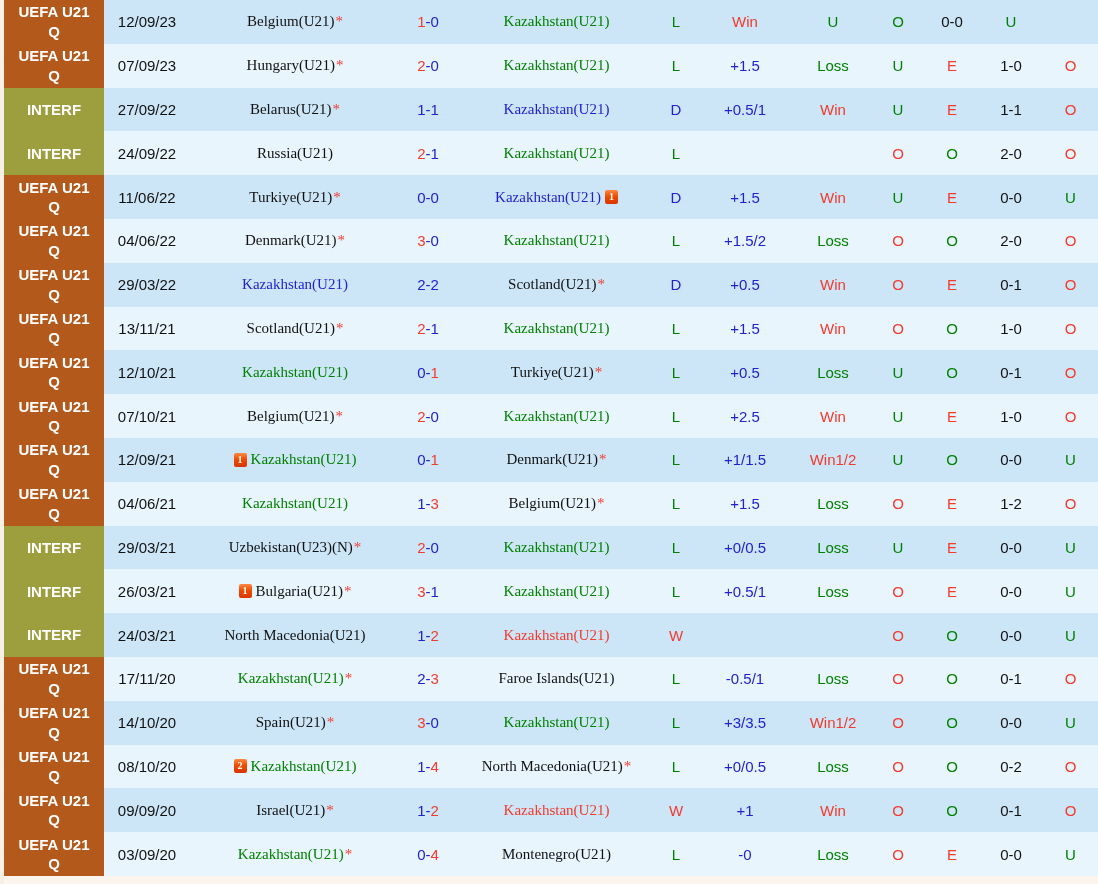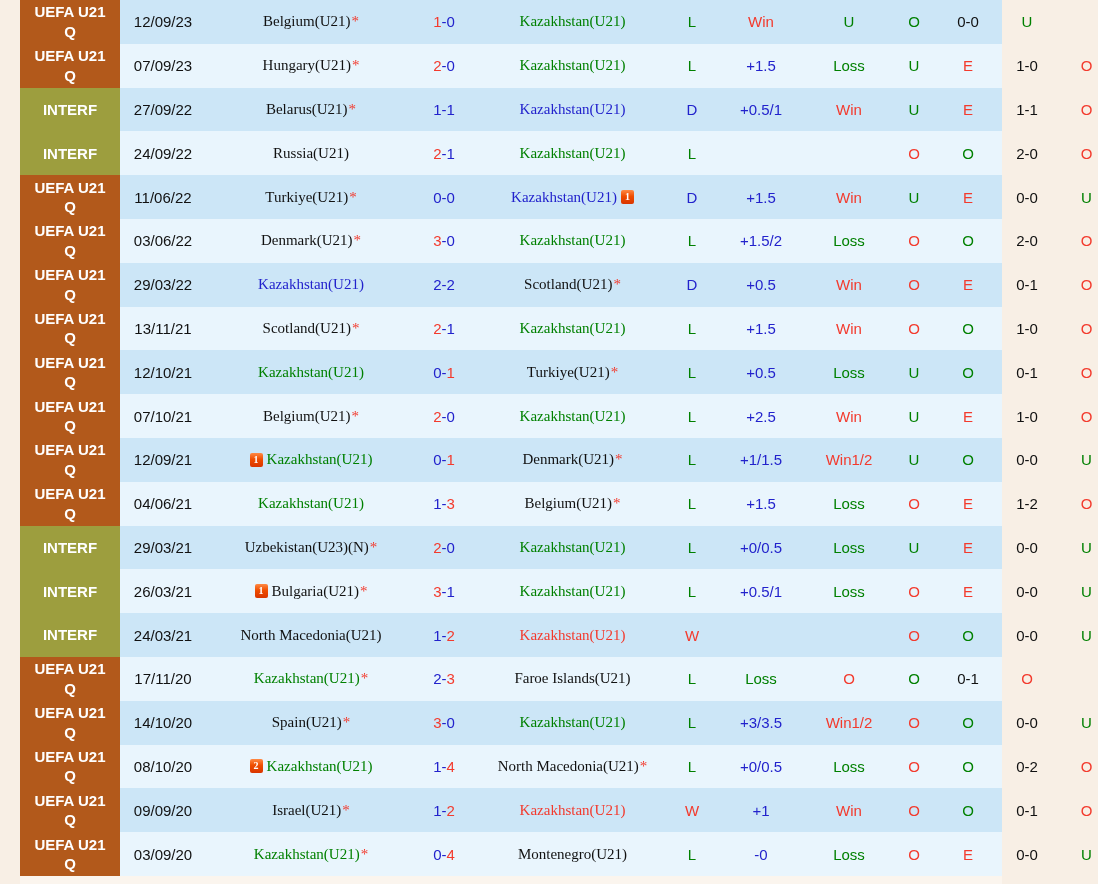--- a/index.html
+++ b/index.html
@@ -3,22 +3,22 @@
 <meta charset="utf-8">
 <style>
   html,body{margin:0;padding:0;}
   body{
     width:1098px;height:884px;
     background:#f8efe5;
     font-family:"Liberation Sans",sans-serif;
     overflow:hidden;
   }
   .table{
-    margin-left:20px;
-    width:982px;
+    margin-left:4px;
+    width:1094px;
   }
   .row{
     display:grid;
     grid-template-columns:100px 86px 210px 56px 201px 38px 100px 76px 54px 54px 64px 55px;
     height:43.8px;
     align-items:stretch;
   }
   .row.odd{background:#cce6f7;}
   .row.even{background:#e9f5fd;}
   .cell{
@@ -164,21 +164,21 @@
     <div class="cell c-blue">+1.5</div>
     <div class="cell c-red">Win</div>
     <div class="cell c-green">U</div>
     <div class="cell c-red">E</div>
     <div class="cell">0-0</div>
     <div class="cell c-green">U</div>
   </div>
 
   <div class="row even">
     <div class="cell badge badge-uefa">UEFA U21 Q</div>
-    <div class="cell">03/06/22</div>
+    <div class="cell">04/06/22</div>
     <div class="cell team">
           <span><span class="c-black">Denmark(U21)</span><span class="star">*</span></span>
         </div>
     <div class="cell score">
           <span class="c-red">3</span>
           <span class="c-blue">-</span>
           <span class="c-blue">0</span>
         </div>
     <div class="cell team">
           <span><span class="c-green">Kazakhstan(U21)</span></span>
@@ -409,20 +409,21 @@
         </div>
     <div class="cell score">
           <span class="c-blue">2</span>
           <span class="c-blue">-</span>
           <span class="c-red">3</span>
         </div>
     <div class="cell team">
           <span><span class="c-black">Faroe Islands(U21)</span></span>
         </div>
     <div class="cell c-green">L</div>
+    <div class="cell c-blue">-0.5/1</div>
     <div class="cell c-green">Loss</div>
     <div class="cell c-red">O</div>
     <div class="cell c-green">O</div>
     <div class="cell">0-1</div>
     <div class="cell c-red">O</div>
   </div>
 
   <div class="row odd">
     <div class="cell badge badge-uefa">UEFA U21 Q</div>
     <div class="cell">14/10/20</div>

